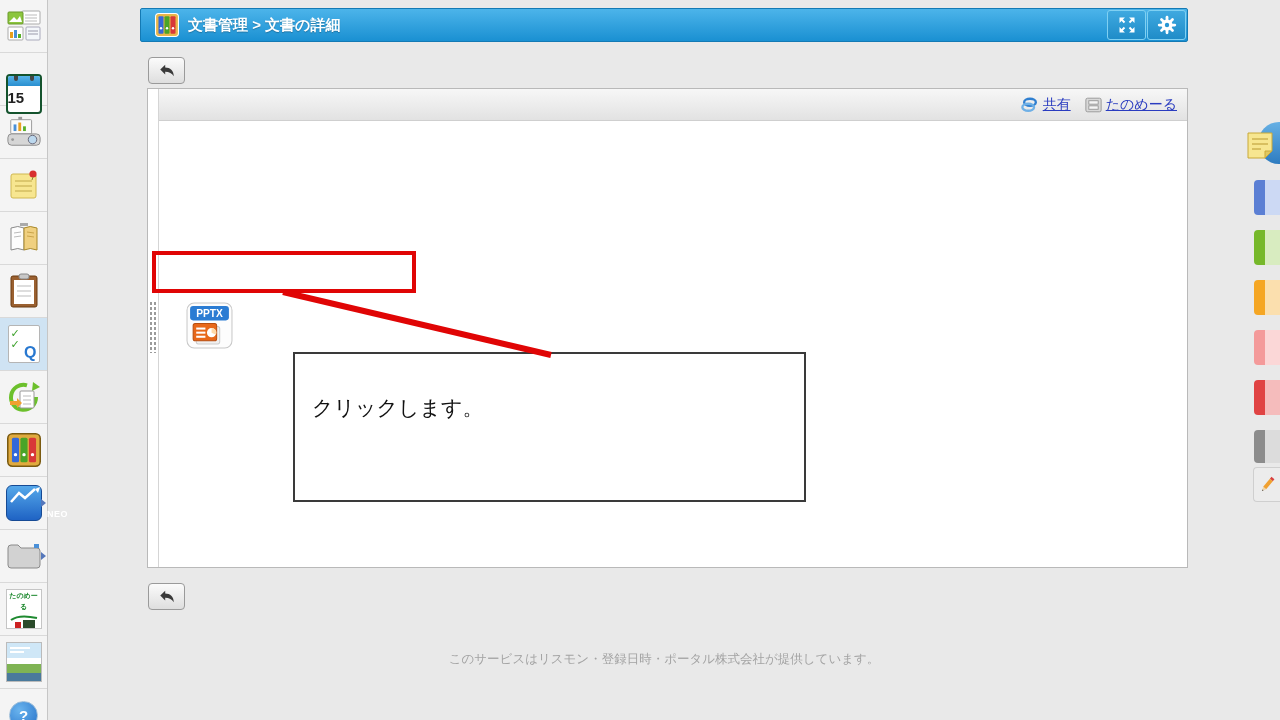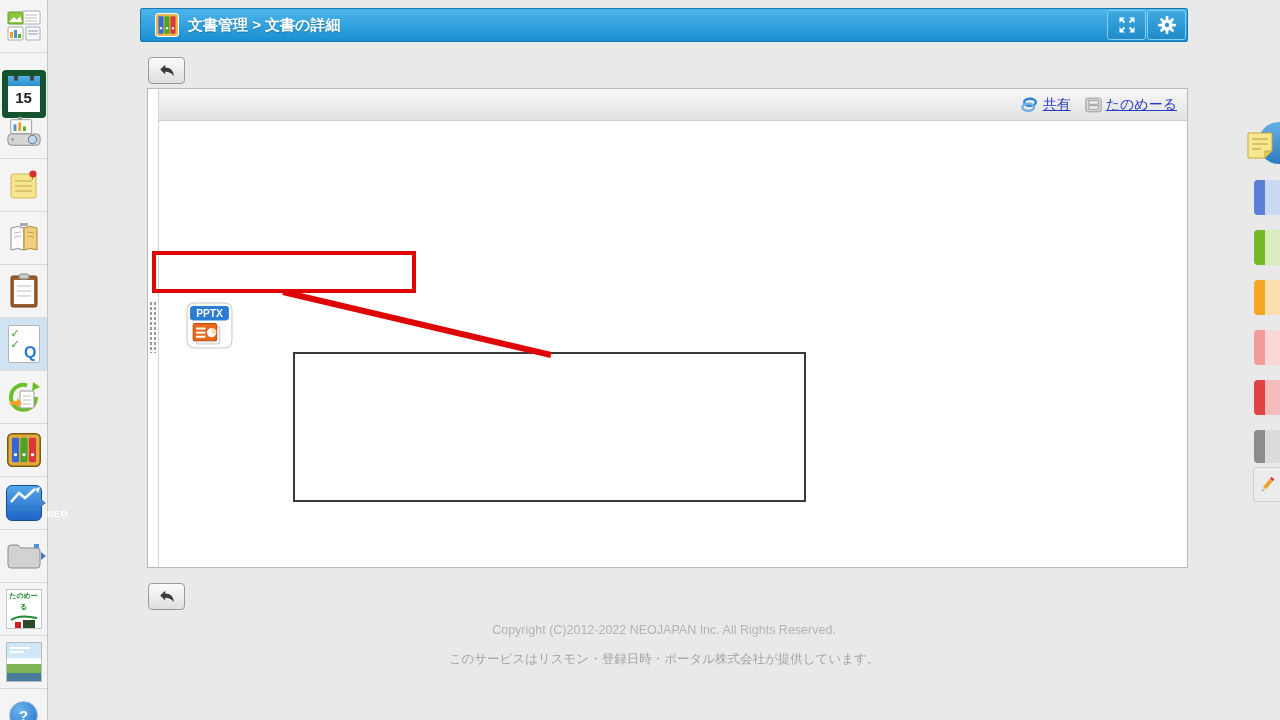--- a/index.html
+++ b/index.html
@@ -4,21 +4,21 @@
 <style>
   html,body{margin:0;padding:0;}
   body{font-family:"Liberation Sans","DejaVu Sans",sans-serif;background:#e9e9e9;}
   #app{position:relative;width:1280px;height:720px;overflow:hidden;background:#e9e9e9;}
 
   
   .sidebar{position:absolute;left:0;top:0;width:47px;height:720px;background:#f4f4f4;border-right:1px solid #c6c6c6;z-index:5;}
   .side-cell{position:relative;width:47px;height:53px;border-bottom:1px solid #d9d9d9;display:flex;align-items:center;justify-content:center;cursor:pointer;box-sizing:border-box;}
   .side-cell.sel{background:#cfe3f3;}
   .mini-arrow{position:absolute;right:1px;top:50%;margin-top:-4px;width:0;height:0;border-left:5px solid #5577bb;border-top:4px solid transparent;border-bottom:4px solid transparent;}
-  .cal{width:32px;height:36px;background:#fff;border:6px solid #14532d;border-radius:4px;overflow:hidden;text-align:center;margin-top:30px;}
+  .cal{width:32px;height:36px;background:#fff;border:2px solid #14532d;border-radius:4px;overflow:hidden;text-align:left;margin-top:30px;}
   .cal-top{height:10px;background:linear-gradient(#56b4e8,#2a8fd0);position:relative;}
   .cal-top i{position:absolute;top:-2px;width:4px;height:7px;background:#444;border-radius:2px;}
   .cal-num{font-size:15px;font-weight:bold;color:#222;line-height:24px;}
   .neo-box{width:34px;height:34px;border-radius:6px;background:linear-gradient(#55a8ea,#1f63c4);border:1px solid #164a94;position:relative;text-decoration:underline;}
   .neo-box span{position:absolute;bottom:1px;width:100%;text-align:center;font-size:9px;font-weight:bold;color:#fff;letter-spacing:.5px;}
   .survey-box{width:30px;height:36px;background:#fff;border:1px solid #b5b5b5;border-radius:2px;position:relative;font-size:11px;}
   .survey-box .ck{position:absolute;left:2px;color:#3aa028;font-weight:bold;}
   .survey-box .q{position:absolute;right:2px;bottom:0;font-size:16px;font-weight:bold;color:#2878d0;}
   .tano{width:34px;height:38px;background:#fff;border:1px solid #c5c5c5;text-align:center;overflow:hidden;}
   .tano .t1{font-size:7px;font-weight:bold;color:#1f8a30;line-height:11px;}
@@ -400,24 +400,24 @@
     <span class="cl">:</span>
     <span class="val">神田　五郎</span>
   </div>
 
   <div class="backbtn bottom">
     <svg width="18" height="15" viewBox="0 0 20 16">
       <path d="M8 1.5 L2.5 7 L8 12.5 L8 9.3 C12.5 9.3 15.5 11 17.5 14.5 C17.5 8 13.5 4.7 8 4.7 Z" fill="#3a3a3a"></path>
     </svg>
   </div>
 
-  <div class="footer f1">Copyright (C)2012-2022 NEOJAPAN Inc. All Rights Reserved.</div>
   <div class="footer f2">このサービスはリスモン・登録日時・ポータル株式会社が提供しています。</div>
 
   <div class="callout">
+    <div>クリックします。</div>
   </div>
   <div class="redbox"></div>
   <svg class="redline">
     <line x1="283" y1="292" x2="551" y2="355" stroke="#e00505" stroke-width="6"></line>
   </svg>
 
   <div class="rail-memo">
     <div class="circ"></div>
     <svg style="position:absolute;left:0;top:8px;" width="28" height="30" viewBox="0 0 28 30">
       <path d="M2 3 L26 3 L26 21 L19 28 L2 28 Z" fill="#f7e690" stroke="#c8a838"></path>

